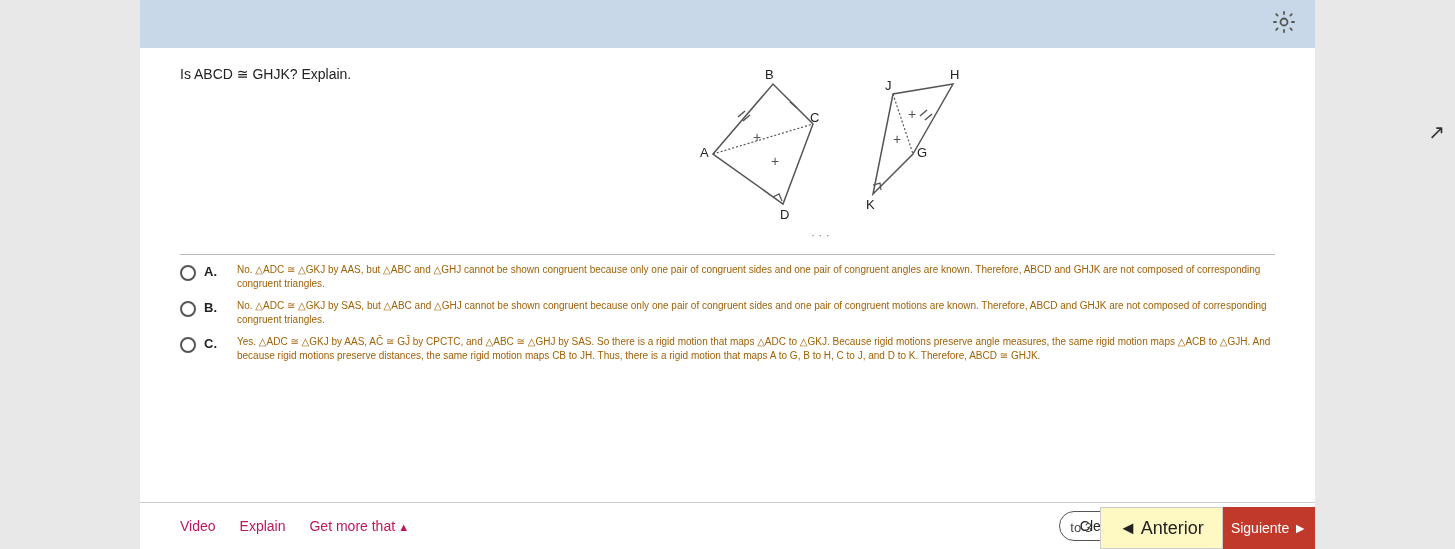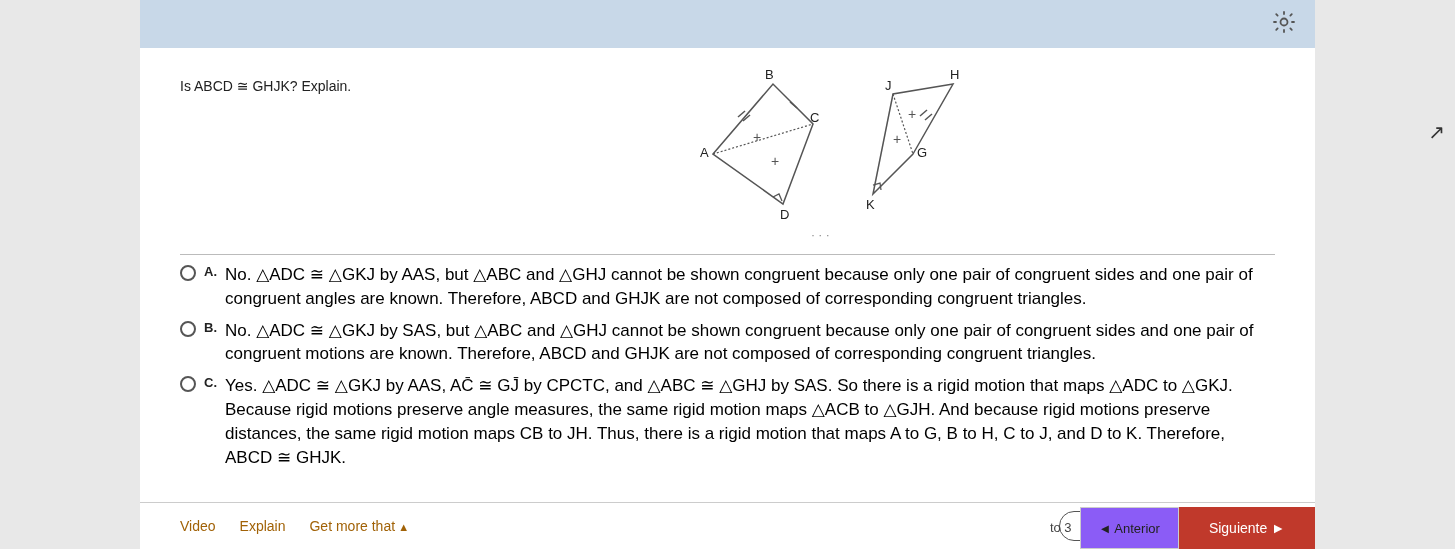--- a/index.html
+++ b/index.html
@@ -35,21 +35,21 @@
     .question-header {
       display: flex;
       align-items: flex-start;
       gap: 40px;
       margin-bottom: 10px;
     }
     .question-text {
       font-size: 14px;
       color: #222;
       white-space: nowrap;
-      margin-top: 14px;
+      margin-top: 2px;
     }
     .diagram-area {
       display: flex;
       justify-content: center;
       flex: 1;
     }
     .divider {
       border: none;
       border-top: 1px solid #bbb;
       margin: 8px 0;
@@ -76,39 +76,40 @@
       cursor: pointer;
     }
     .option-label {
       font-size: 13px;
       color: #222;
       font-weight: bold;
       flex-shrink: 0;
       margin-top: 1px;
     }
     .option-text {
-      font-size: 17px;
-      color: #000000;
+      font-size: 10px;
+      color: #a16207;
       line-height: 1.4;
+      margin-left: 12px;
     }
     .bottom-bar {
       display: flex;
       align-items: center;
       justify-content: space-between;
       padding: 8px 40px 8px 40px;
       border-top: 1px solid #ccc;
     }
     .bottom-links {
       display: flex;
       gap: 24px;
       align-items: center;
     }
     .bottom-link {
       font-size: 14px;
-      color: #a16207;
+      color: #be185d;
       cursor: pointer;
       font-weight: 500;
     }
     .bottom-link.arrow::after {
       content: ' ▲';
       font-size: 11px;
     }
     .bottom-actions {
       display: flex;
       gap: 12px;
@@ -134,31 +135,31 @@
       font-weight: 500;
     }
     .nav-buttons {
       position: absolute;
       bottom: 0;
       right: 0;
       display: flex;
       gap: 0;
     }
     .btn-anterior {
-      background: #8b5cf6;
+      background: #fef9c3;
       border: 1px solid #ccc;
       padding: 8px 18px;
-      font-size: 13px;
+      font-size: 18px;
       cursor: pointer;
       color: #222;
     }
     .btn-siguiente {
       background: #c0392b;
       border: none;
-      padding: 8px 30px;
+      padding: 8px 8px;
       font-size: 14px;
       cursor: pointer;
       color: #fff;
       font-weight: 500;
     }
     .cursor-arrow {
       position: absolute;
       right: 10px;
       top: 120px;
       font-size: 20px;

